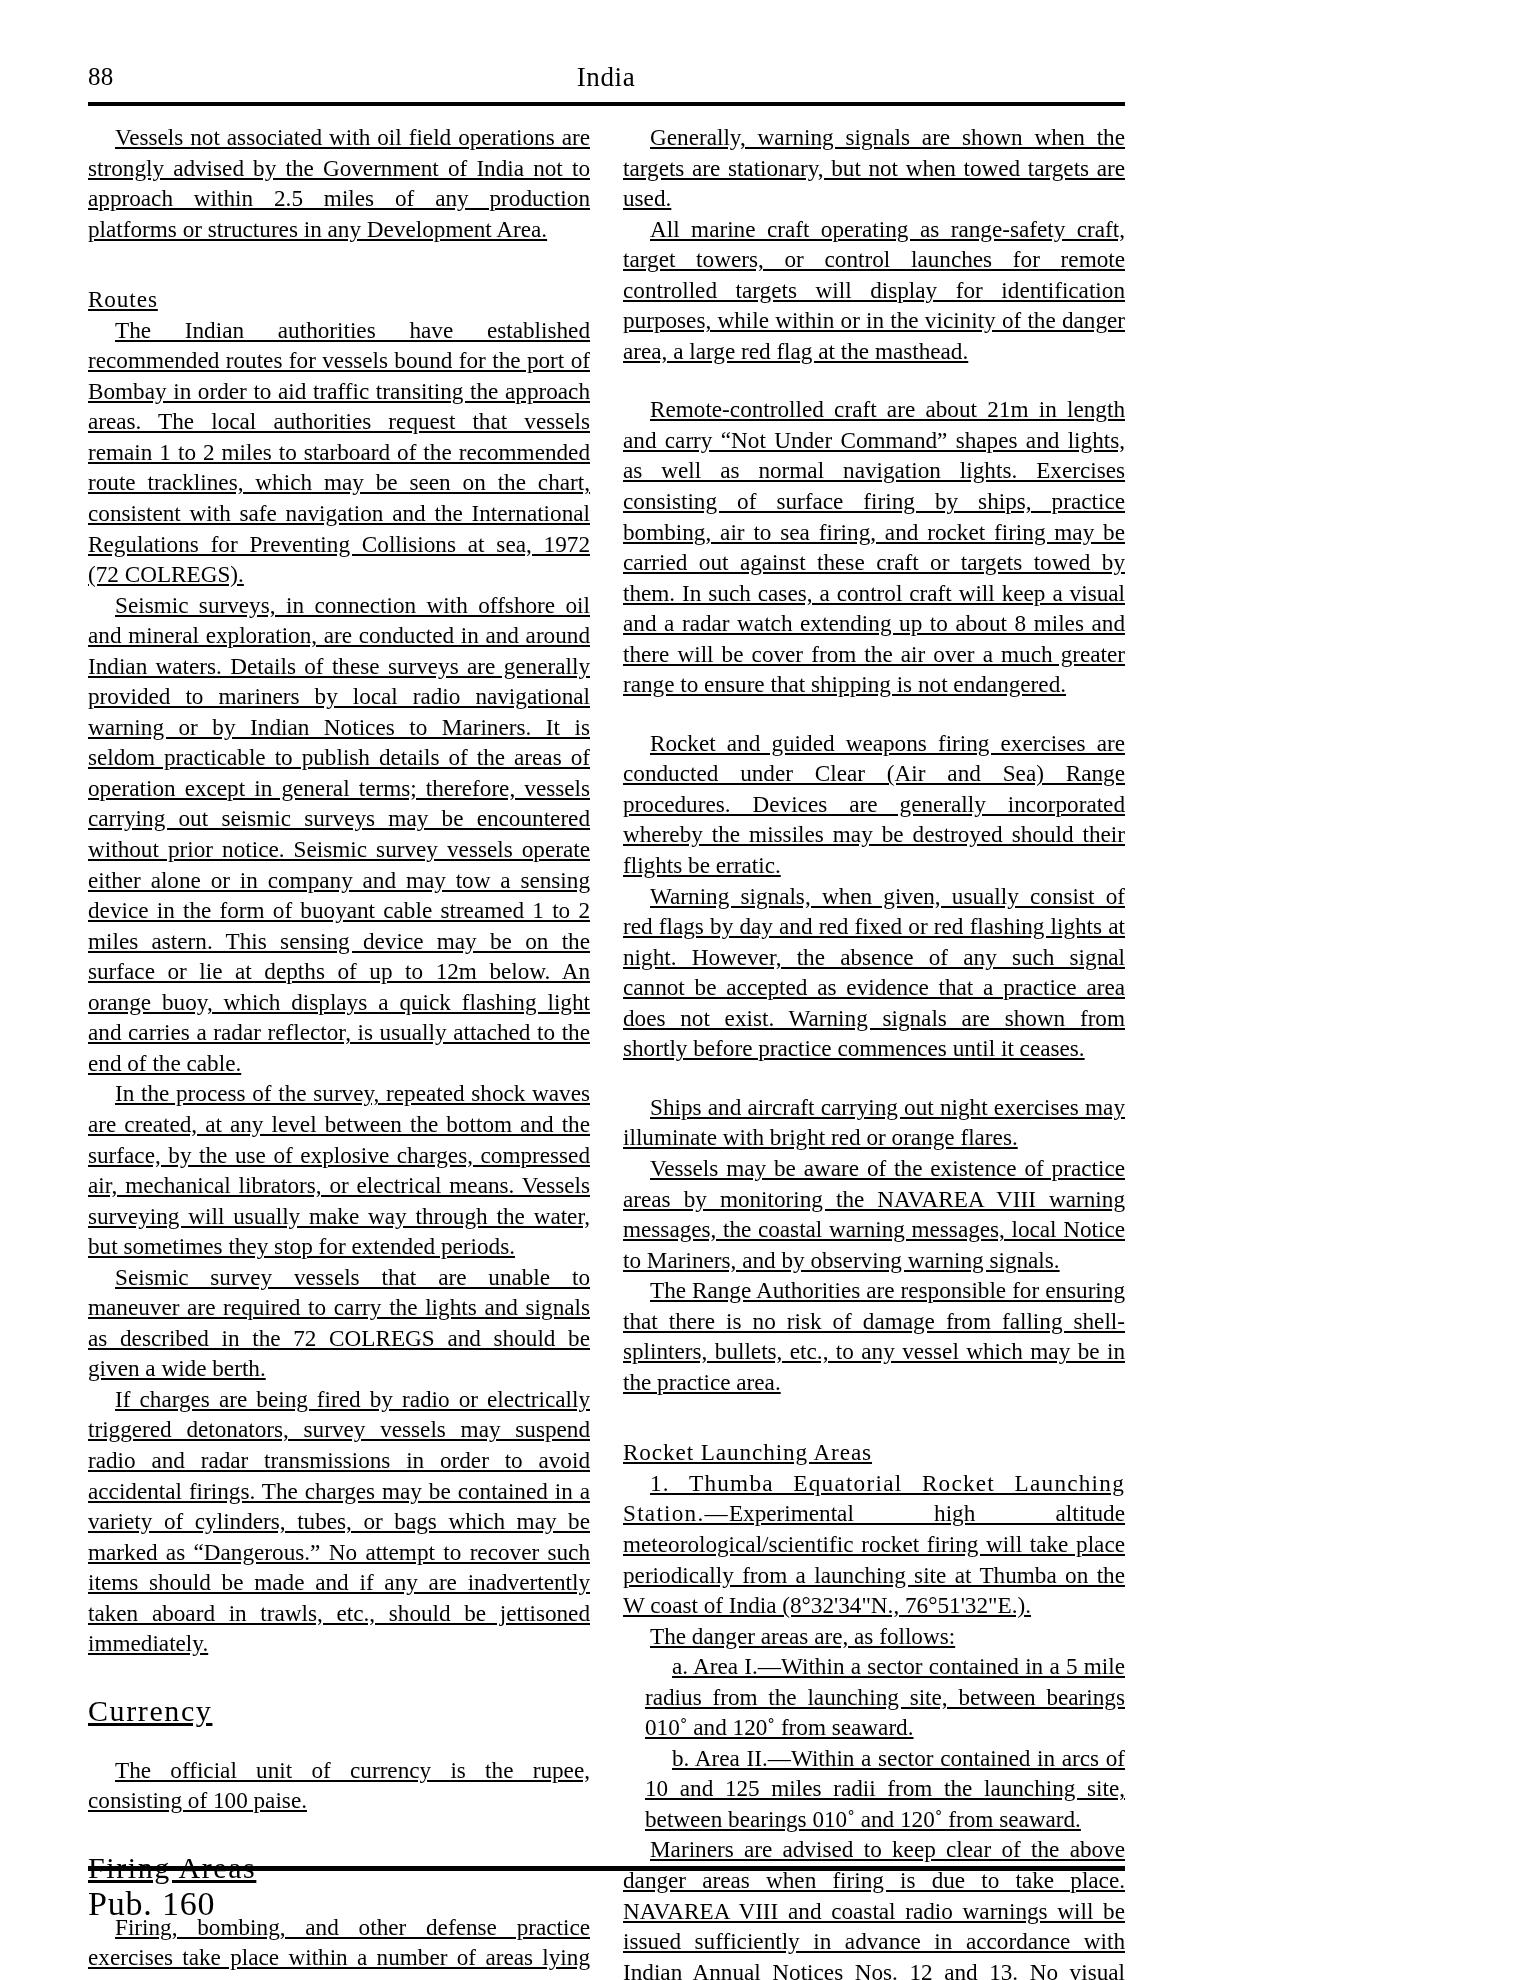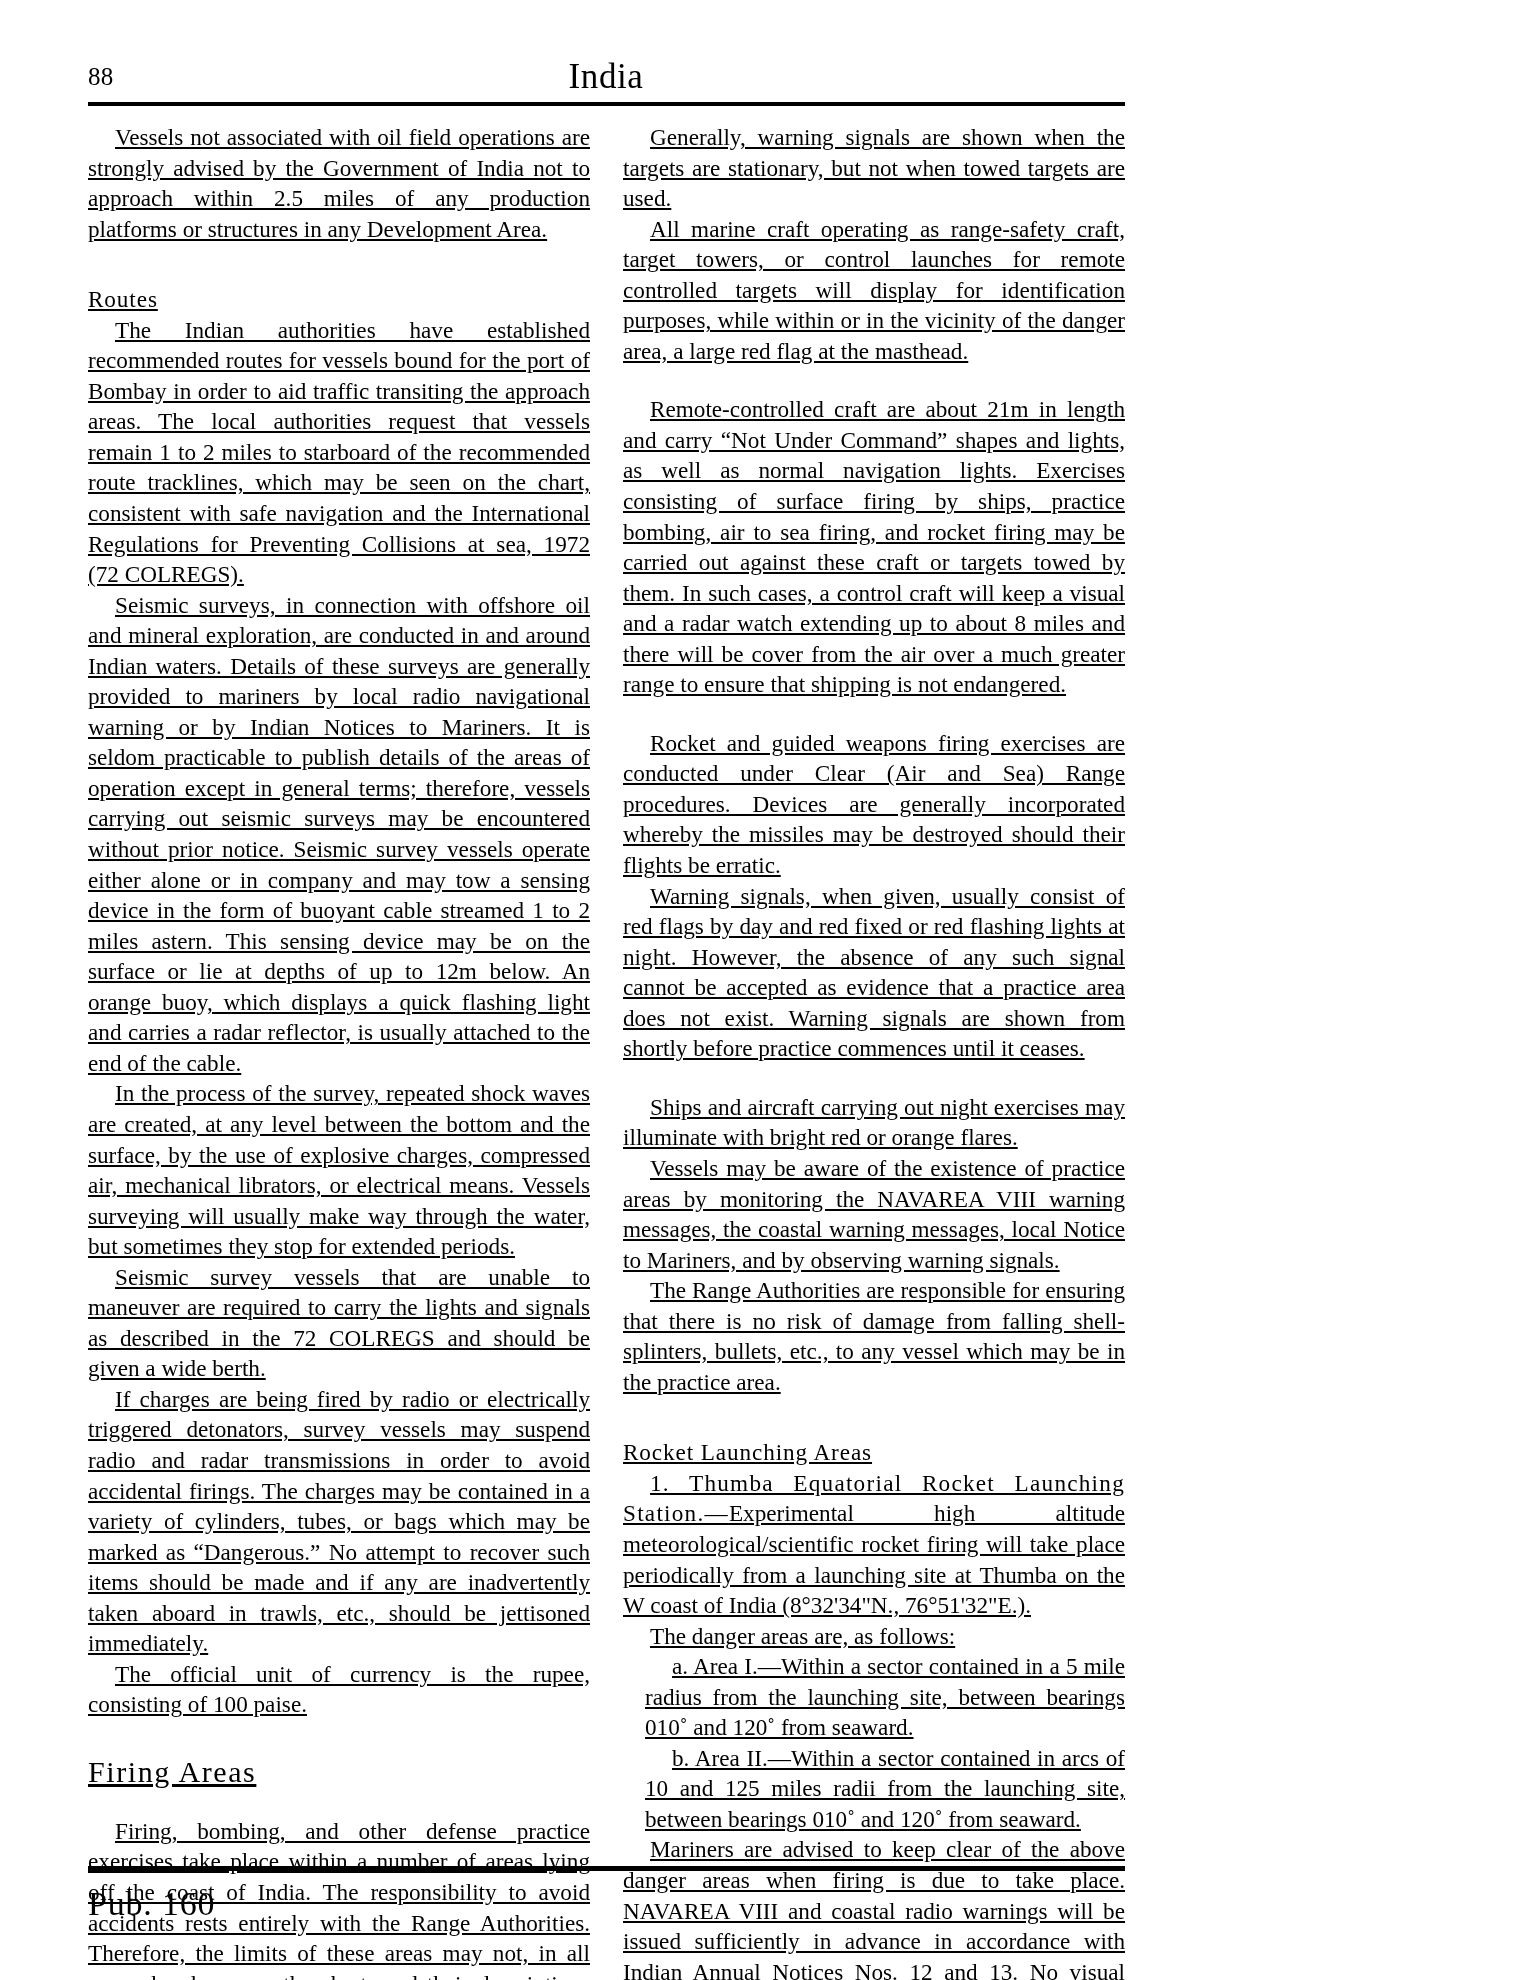--- a/index.html
+++ b/index.html
@@ -39,21 +39,21 @@
     font-size: 25px;
     line-height: 30px;
     letter-spacing: 0.3px;
   }
   .head-title {
     position: absolute;
     left: 0;
     top: 0;
     width: 1036px;
     text-align: center;
-    font-size: 35px;
+    font-size: 27px;
     line-height: 30px;
     letter-spacing: 0.6px;
   }
   .head-rule {
     position: absolute;
     left: 88px;
     top: 102px;
     width: 1037px;
     height: 4px;
     background: #000;
@@ -161,20 +161,21 @@
       <p class="p">Vessels not associated with oil field operations are strongly advised by the Government of India not to approach within 2.5 miles of any production platforms or structures in any Development Area.</p>
 
       <div class="hd2">Routes</div>
       <p class="p">The Indian authorities have established recommended routes for vessels bound for the port of Bombay in order to aid traffic transiting the approach areas. The local authorities request that vessels remain 1 to 2 miles to starboard of the recommended route tracklines, which may be seen on the chart, consistent with safe navigation and the International Regulations for Preventing Collisions at sea, 1972 (72 COLREGS).</p>
 
       <p class="p">Seismic surveys, in connection with offshore oil and mineral exploration, are conducted in and around Indian waters. Details of these surveys are generally provided to mariners by local radio navigational warning or by Indian Notices to Mariners. It is seldom practicable to publish details of the areas of operation except in general terms; therefore, vessels carrying out seismic surveys may be encountered without prior notice. Seismic survey vessels operate either alone or in company and may tow a sensing device in the form of buoyant cable streamed 1 to 2 miles astern. This sensing device may be on the surface or lie at depths of up to 12m below. An orange buoy, which displays a quick flashing light and carries a radar reflector, is usually attached to the end of the cable.</p>
       <p class="p">In the process of the survey, repeated shock waves are created, at any level between the bottom and the surface, by the use of explosive charges, compressed air, mechanical librators, or electrical means. Vessels surveying will usually make way through the water, but sometimes they stop for extended periods.</p>
       <p class="p">Seismic survey vessels that are unable to maneuver are required to carry the lights and signals as described in the 72 COLREGS and should be given a wide berth.</p>
       <p class="p">If charges are being fired by radio or electrically triggered detonators, survey vessels may suspend radio and radar transmissions in order to avoid accidental firings. The charges may be contained in a variety of cylinders, tubes, or bags which may be marked as “Dangerous.” No attempt to recover such items should be made and if any are inadvertently taken aboard in trawls, etc., should be jettisoned immediately.</p>
 
+      <div class="hd1">Currency</div>
       <p class="p">The official unit of currency is the rupee, consisting of 100 paise.</p>
 
       <div class="hd1">Firing Areas</div>
       <p class="p">Firing, bombing, and other defense practice exercises take place within a number of areas lying off the coast of India. The responsibility to avoid accidents rests entirely with the Range Authorities. Therefore, the limits of these areas may not, in all cases, be shown on the charts and their descriptions may not appear in the Sailing Directions (Enroute).</p>
 
     </div>
 
     <div class="col col-right">
 
       <p class="p">Generally, warning signals are shown when the targets are stationary, but not when towed targets are used.</p>

